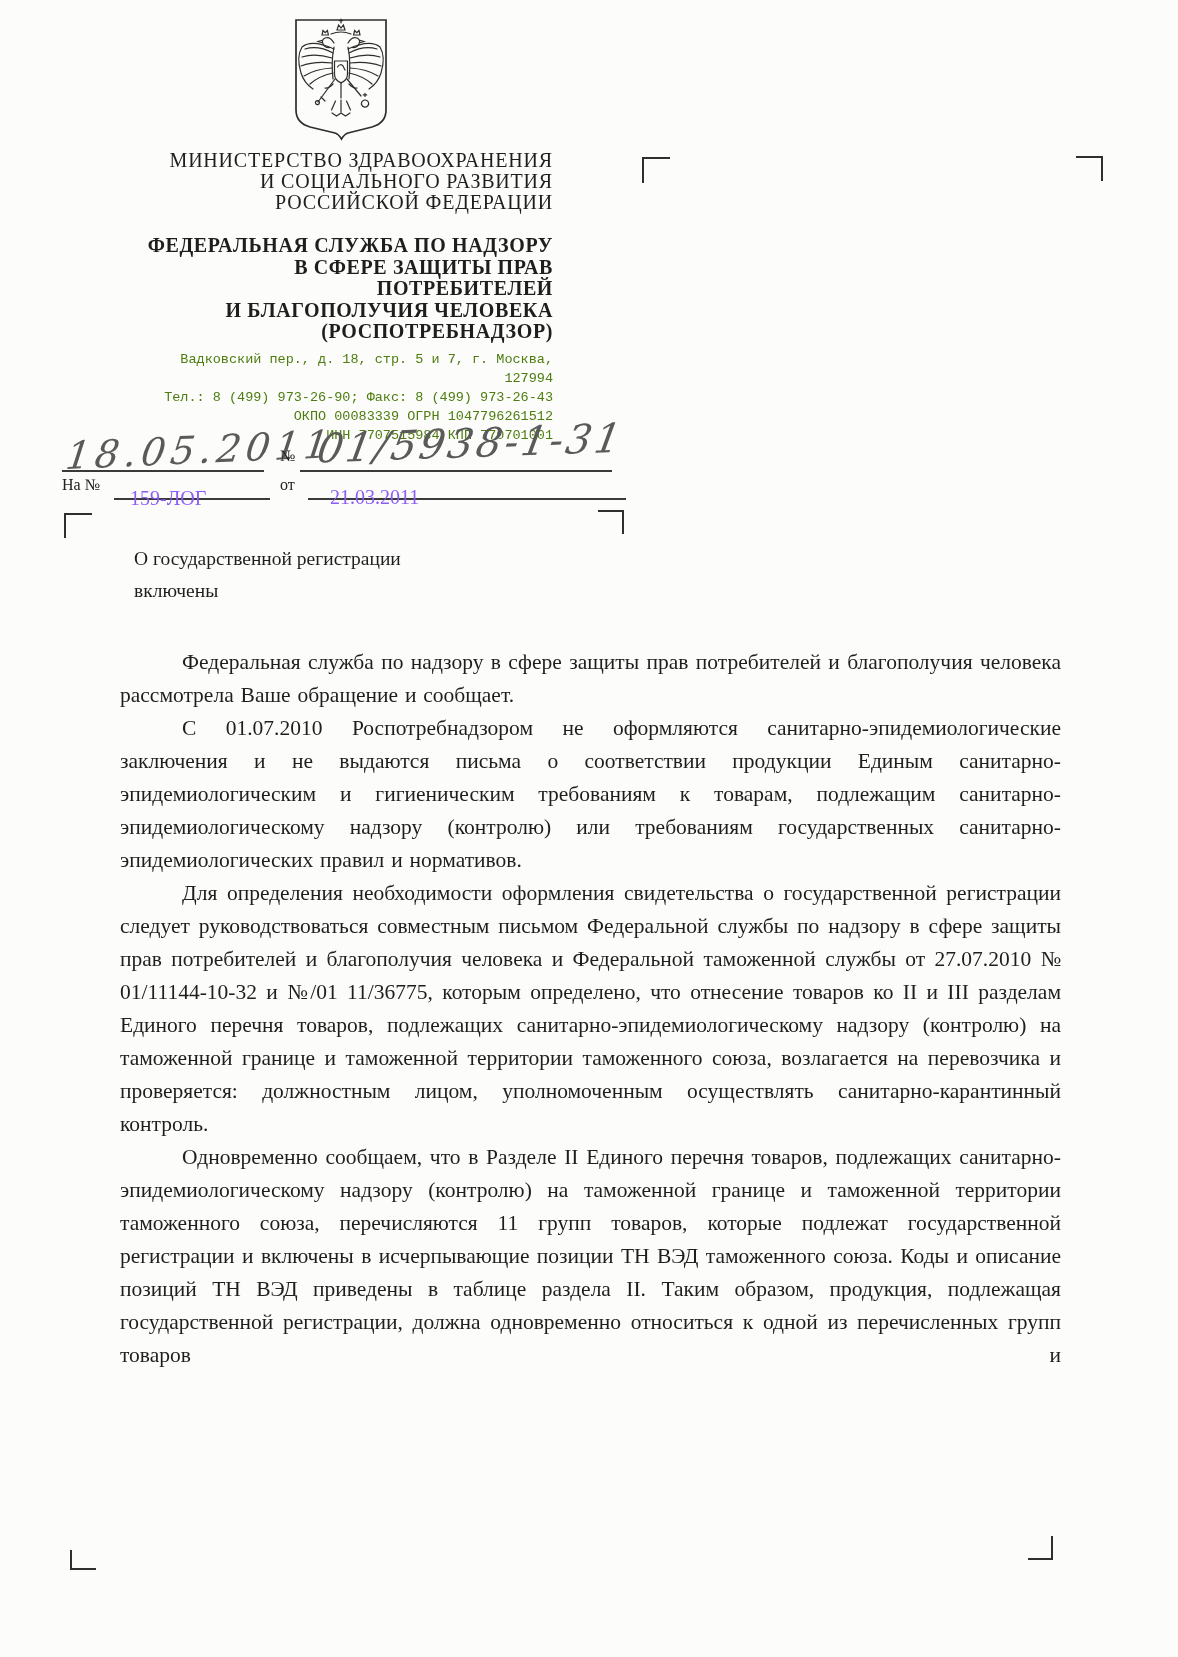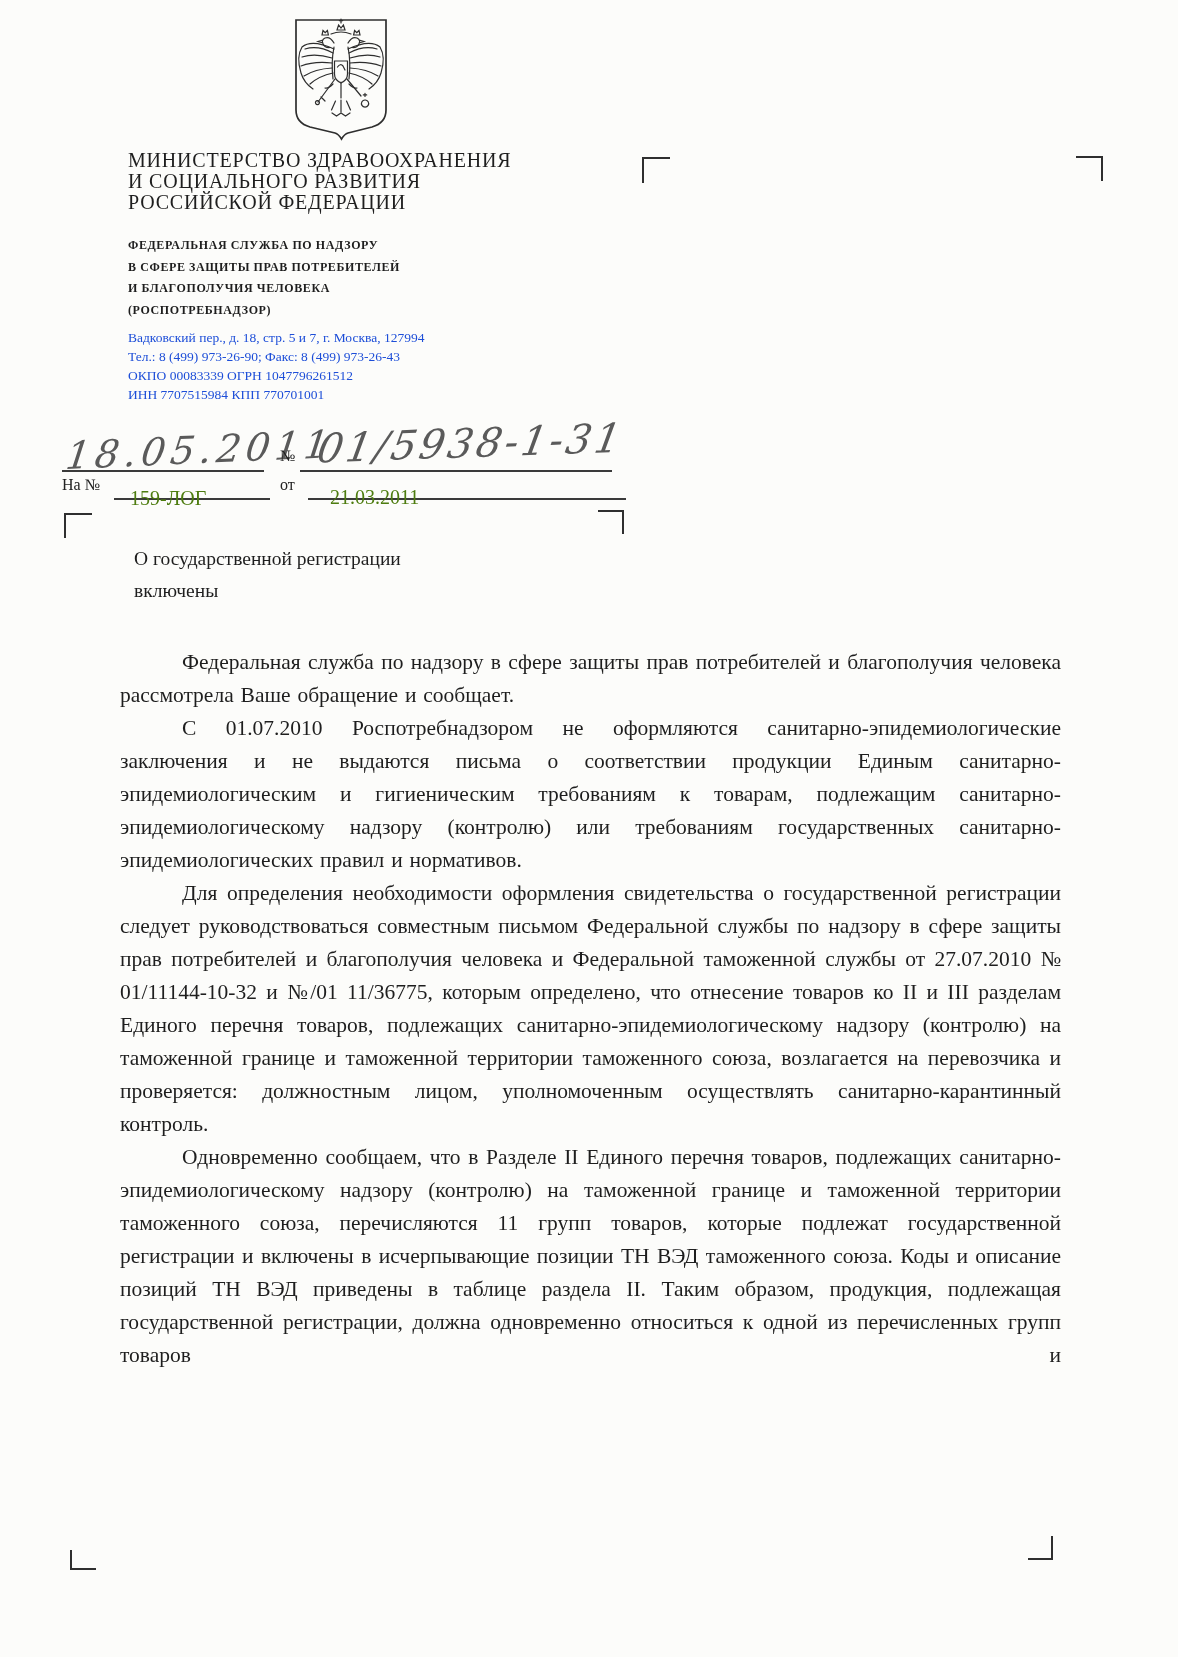--- a/index.html
+++ b/index.html
@@ -7,35 +7,35 @@
     position:relative;
     width:1178px;height:1657px;
     margin:0 auto;
     background:#fcfcfa;
     font-family:"Liberation Serif", serif;
     color:#1e1e1e;
     overflow:hidden;
   }
   .abs{position:absolute;}
   
-  .hdr-col{left:128px;top:150px;width:425px;text-align:left;}
+  .hdr-col{left:128px;top:150px;width:425px;text-align:right;}
   .ministry{font-size:20px;line-height:21px;letter-spacing:0.8px;}
-  .service{margin-top:22px;font-size:12px;font-weight:bold;line-height:21.5px;letter-spacing:0.6px;}
-  .addr{margin-top:7px;font-size:13.5px;line-height:19px;color:#1d4ed8;}
+  .service{margin-top:22px;font-size:20px;font-weight:bold;line-height:21.5px;letter-spacing:0.6px;}
+  .addr{margin-top:7px;font-size:13.5px;line-height:19px;color:#4d7c0f;font-family:Liberation Mono, monospace;}
   
   .emblem{left:288px;top:16px;width:106px;height:126px;}
   
   .recipient{left:624px;top:228px;width:420px;font-size:21px;line-height:33px;}
   
   .rule{position:absolute;height:0;border-top:2px solid #3a3a3a;}
   .hw{position:absolute;font-family:"DejaVu Serif", serif;font-style:italic;color:#5a5a5a;white-space:nowrap;}
   .hw-date{left:66px;top:428px;font-size:38px;letter-spacing:5px;transform:rotate(-2.5deg) skewX(-10deg);}
   .hw-num{left:318px;top:420px;font-size:40px;letter-spacing:3px;transform:rotate(-2deg) skewX(-12deg);}
   .lbl{position:absolute;font-size:16px;color:#222;}
-  .typed{position:absolute;font-size:20px;color:#4d7c0f;z-index:2;}
+  .typed{position:absolute;font-size:20px;color:#8b5cf6;z-index:2;}
   
   .mark{position:absolute;}
   .m-tl{border-top:2px solid #2f2f2f;border-left:2px solid #2f2f2f;}
   .m-tr{border-top:2px solid #2f2f2f;border-right:2px solid #2f2f2f;}
   .m-bl{border-bottom:2px solid #2f2f2f;border-left:2px solid #2f2f2f;}
   .m-br{border-bottom:2px solid #2f2f2f;border-right:2px solid #2f2f2f;}
   
   .subject{left:134px;top:543px;width:480px;font-size:19.5px;line-height:32px;}
   
   .body-text{left:120px;top:646px;width:941px;font-size:21.5px;line-height:33px;text-align:justify;}

